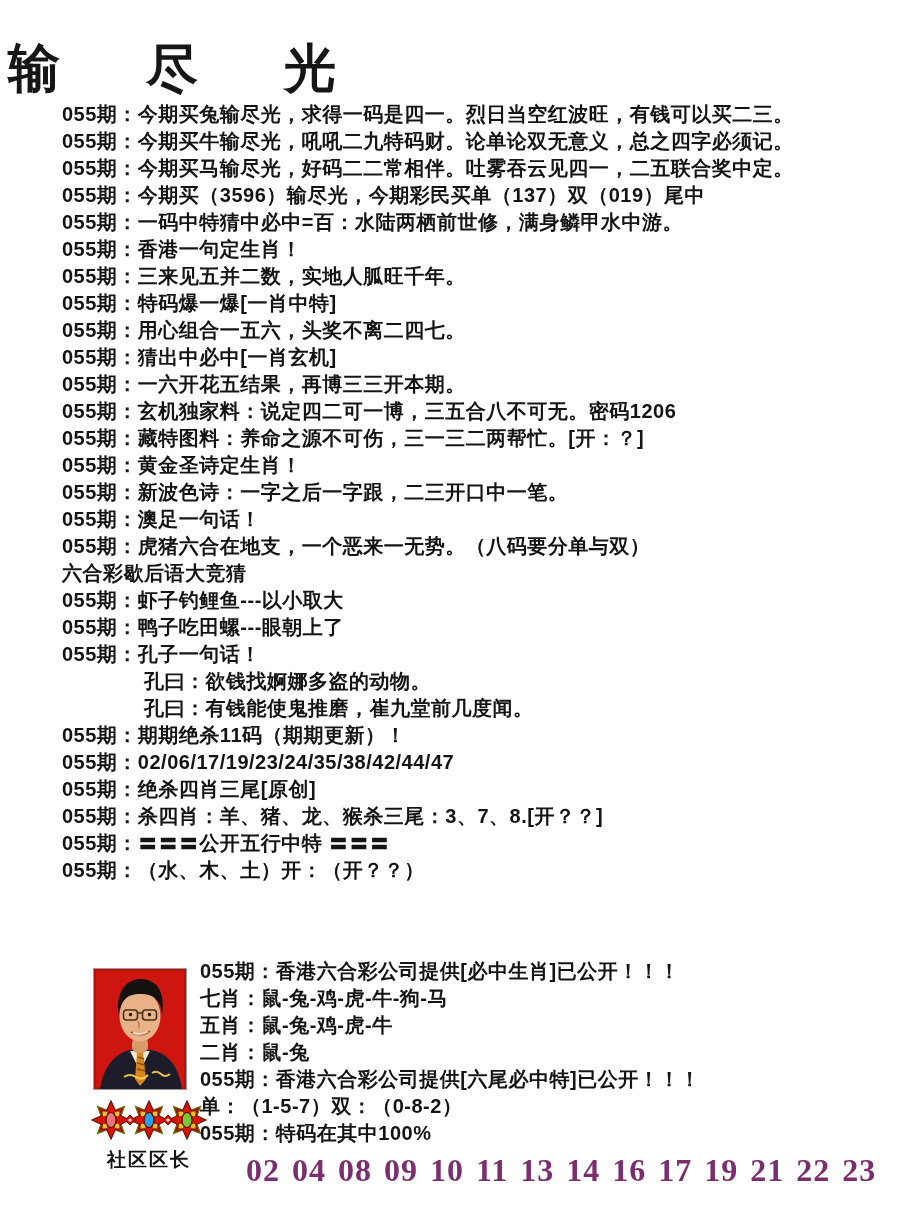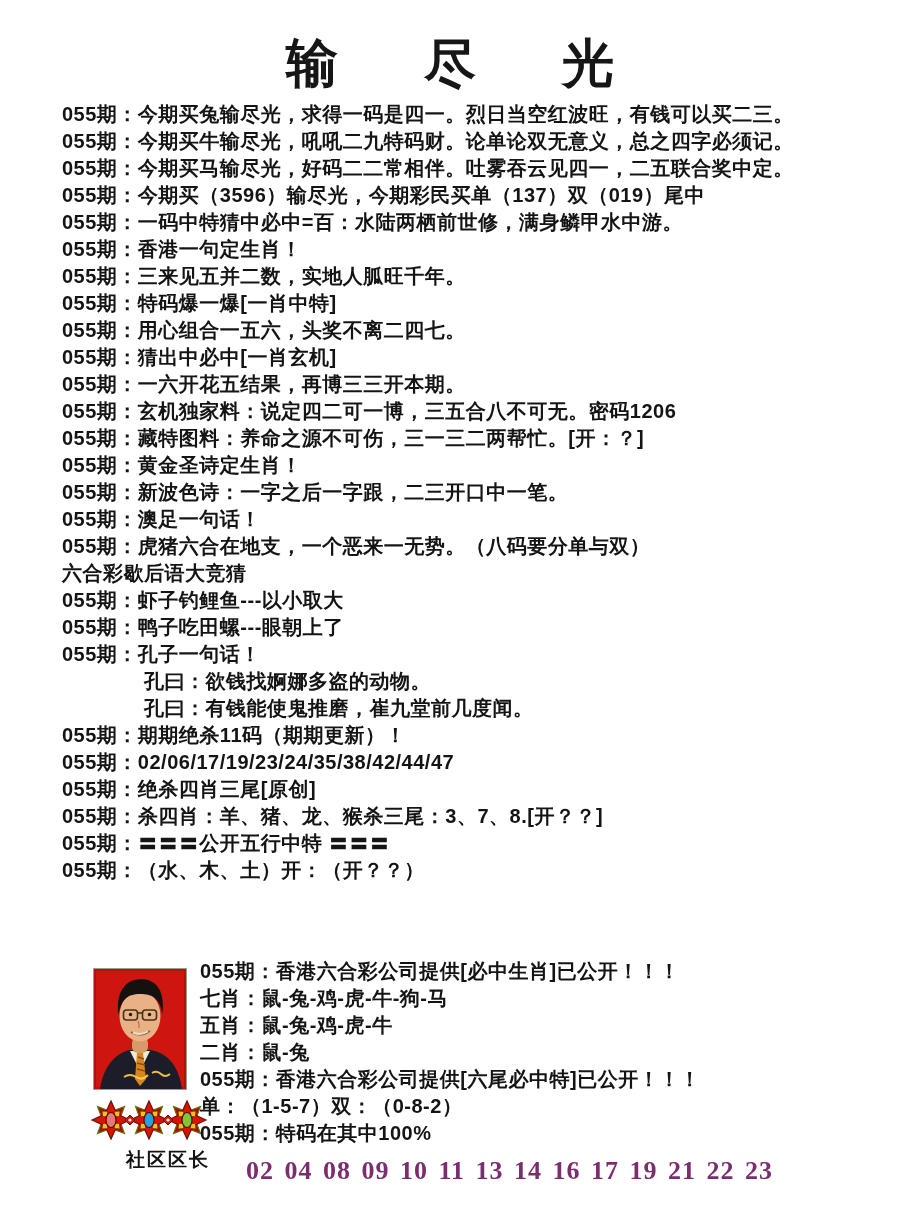--- a/index.html
+++ b/index.html
@@ -1,39 +1,39 @@
 <!DOCTYPE html>
 <html lang="zh"><head>
 <meta charset="utf-8">
 <style>
   html,body{margin:0;padding:0;}
   body{
     width:900px;height:1227px;background:#ffffff;position:relative;
     font-family:"Liberation Sans",sans-serif;color:#111;overflow:hidden;
   }
   .title{
-    position:absolute;top:26px;left:0;right:0;margin:3px;
-    text-align:center;font-family:Liberation Sans, sans-serif;
+    position:absolute;top:26px;left:0;right:0;margin:8px;
+    font-family:Liberation Sans, sans-serif;
     font-size:52px;font-weight:600;color:#161616;
   }
   .title .sp{letter-spacing:86px;margin-right:-86px;}
   .main-lines{position:absolute;top:101px;left:62px;width:828px;}
   .tip-line{
     height:27px;line-height:27px;font-size:20px;font-weight:bold;
     white-space:pre;letter-spacing:0.5px;color:#141414;
   }
   .bottom{position:absolute;top:966px;left:0;width:900px;height:210px;}
   .left-col{position:absolute;left:88px;top:0;width:122px;text-align:center;}
   .photo{display:block;margin:2px 0 0 5px;width:92px;height:120px;border:1px solid #9a9a9a;}
   .emblem{display:block;margin:4px auto 0 auto;}
-  .caption{font-size:19px;font-weight:bold;margin-top:1px;letter-spacing:2px;color:#141414;text-align:right;}
+  .caption{font-size:19px;font-weight:bold;margin-top:1px;letter-spacing:2px;color:#141414;}
   .right-col{position:absolute;left:200px;top:-8px;width:700px;}
   .numbers{
     position:absolute;top:1153px;left:246px;
-    font-family:"Liberation Serif",serif;font-size:26px;font-weight:bold;
+    font-family:"Liberation Serif",serif;font-size:32px;font-weight:bold;
   }
   .num-row{height:35px;line-height:35px;white-space:pre;word-spacing:3px;letter-spacing:1px;}
 </style>
 </head>
 <body>
 
 <h1 class="title"><span class="sp">输尽光</span></h1>
 
 <div class="main-lines">
 

